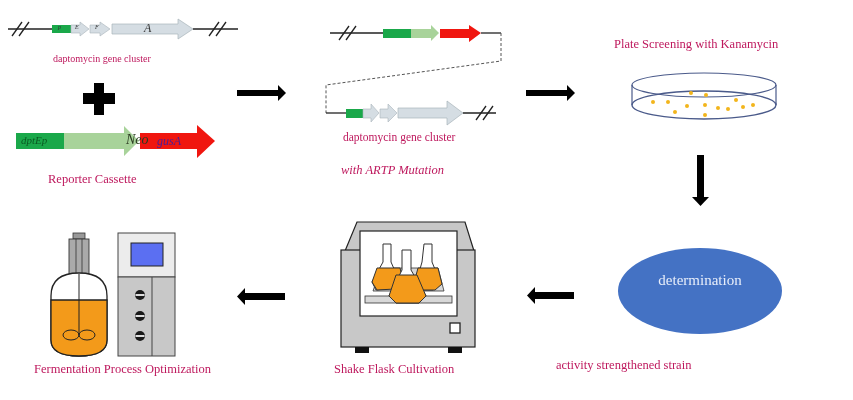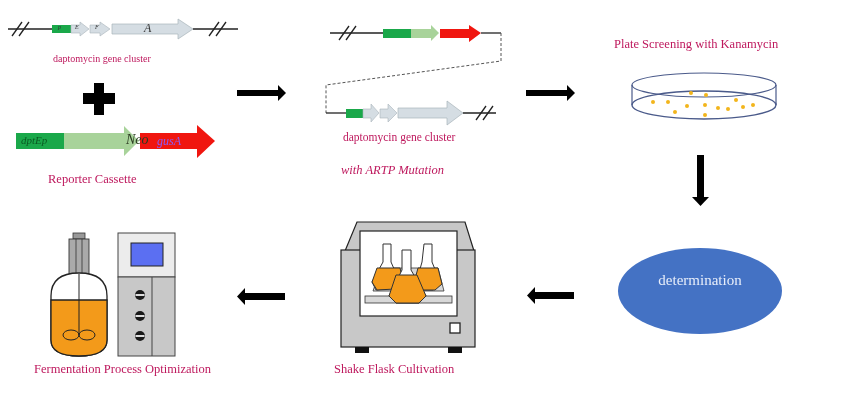--- a/index.html
+++ b/index.html
@@ -158,29 +158,30 @@
 </svg>
 
 <span class="lbl" style="left:58px;top:24px;font-size:6px;font-style:italic;color:#333;">p</span>
 <span class="lbl" style="left:75px;top:24px;font-size:6px;font-style:italic;color:#333;">E</span>
 <span class="lbl" style="left:95px;top:24px;font-size:6px;font-style:italic;color:#333;">F</span>
 <span class="lbl" style="left:144px;top:21px;font-size:12px;font-style:italic;color:#333;">A</span>
 <span class="lbl small" style="left:53px;top:53px;">daptomycin gene cluster</span>
 
 <span class="lbl" style="left:21px;top:134px;font-size:11px;font-style:italic;color:#0a5a22;">dptEp</span>
 <span class="lbl" style="left:82px;top:132px;font-size:14px;font-style:italic;color:#2a3a20;margin-left:44px;">Neo</span>
-<span class="lbl" style="left:157px;top:134px;font-size:12px;font-style:italic;color:#8b5cf6;">gusA</span>
+<span class="lbl" style="left:157px;top:134px;font-size:12px;font-style:italic;color:#4c1d95;">gusA</span>
 <span class="lbl mid" style="left:48px;top:172px;">Reporter Cassette</span>
 
 <span class="lbl" style="left:343px;top:131px;font-size:11.5px;">daptomycin gene cluster</span>
 <span class="lbl mid" style="left:341px;top:163px;font-style:italic;">with ARTP Mutation</span>
 
 <span class="lbl mid" style="left:614px;top:37px;">Plate Screening with Kanamycin</span>
 
 <div class="ell-text" style="left:618px;top:270px;width:164px;">
   <div>determination</div>
 </div>
 <div class="lbl mid" style="left:553px;top:357px;line-height:16px;">
+  <div style="padding-left:3px;">activity strengthened strain</div>
 </div>
 
 <span class="lbl mid" style="left:334px;top:362px;">Shake Flask Cultivation</span>
 
 <span class="lbl mid" style="left:34px;top:362px;">Fermentation Process Optimization</span>
 
 </body></html>

